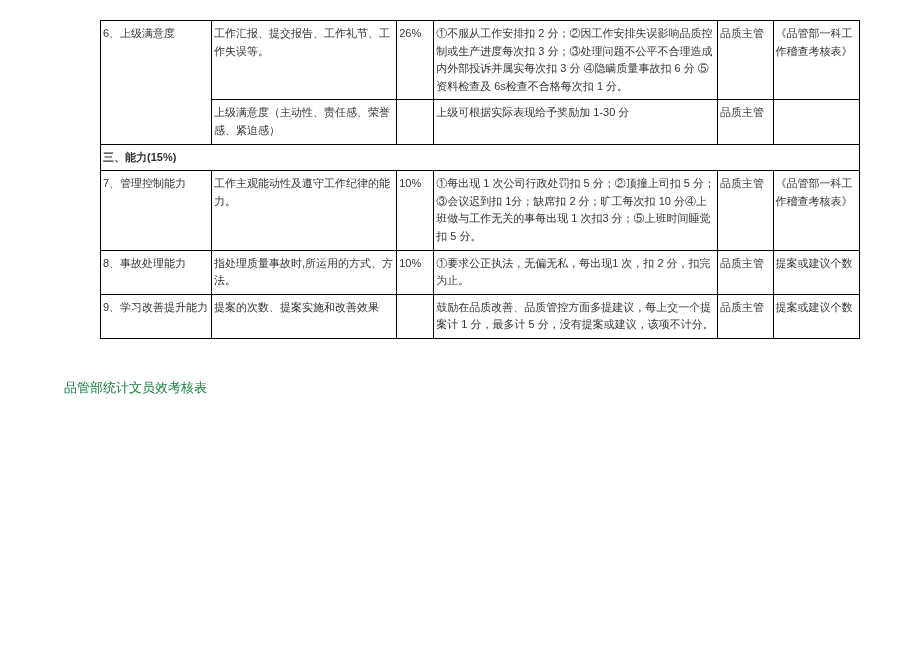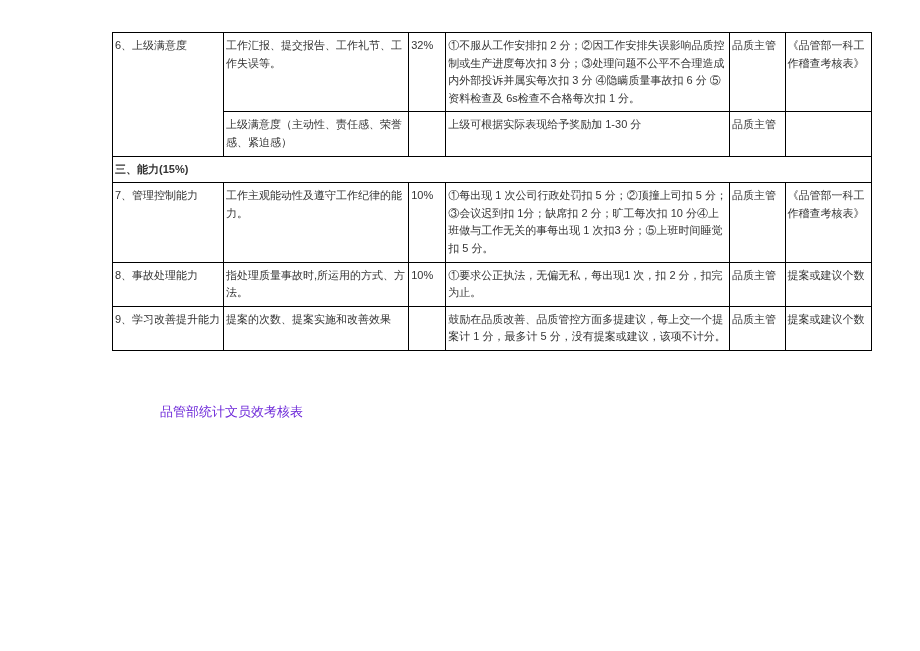--- a/index.html
+++ b/index.html
@@ -1,17 +1,17 @@
 <!DOCTYPE html>
 <html><head>
   <meta charset="utf-8">
   <style>
     * {
       margin: 0;
-      padding: 12px;
+      padding: 0;
       box-sizing: border-box;
     }
     body {
       font-family: "Microsoft YaHei", "SimSun", sans-serif;
       font-size: 12px;
       color: #333;
       background: #fff;
       padding: 20px;
       width: 920px;
     }
@@ -44,35 +44,35 @@
     .col-person {
       width: 45px;
     }
     .col-source {
       width: 70px;
     }
     .section-header td {
       font-weight: bold;
     }
     .footer-link {
-      color: #6d28d9;
+      color: #15803d;
       font-size: 13px;
-      margin-left: 116px;
+      margin-left: 44px;
       margin-top: 30px;
     }
   </style>
 </head>
 <body>
 
 <table>
   <tbody>
       <tr>
     <td class="col-label" rowspan="2">6、上级满意度</td>
     <td class="col-desc">工作汇报、提交报告、工作礼节、工作失误等。</td>
-    <td class="col-weight">32%</td>
+    <td class="col-weight">26%</td>
     <td class="col-criteria">①不服从工作安排扣 2 分；②因工作安排失误影响品质控制或生产进度每次扣 3 分；③处理问题不公平不合理造成内外部投诉并属实每次扣 3 分 ④隐瞒质量事故扣 6 分 ⑤资料检查及 6s检查不合格每次扣 1 分。</td>
     <td class="col-person">品质主管</td>
     <td class="col-source">《品管部一科工作稽查考核表》</td>
   </tr>
   <tr>
     <td class="col-desc">上级满意度（主动性、责任感、荣誉感、紧迫感）</td>
     <td class="col-weight"></td>
     <td class="col-criteria">上级可根据实际表现给予奖励加 1-30 分</td>
     <td class="col-person">品质主管</td>
     <td class="col-source"></td>

